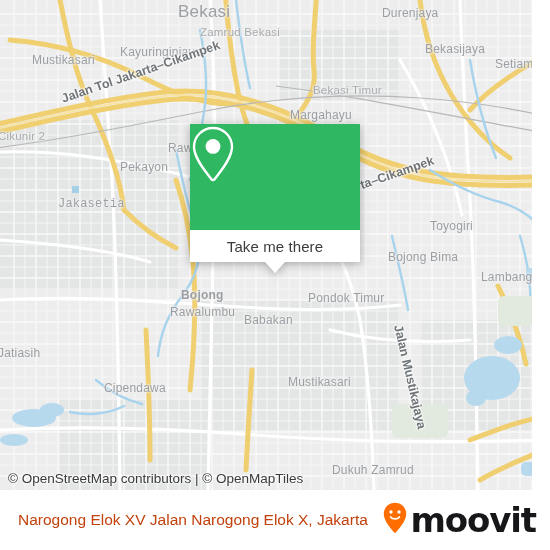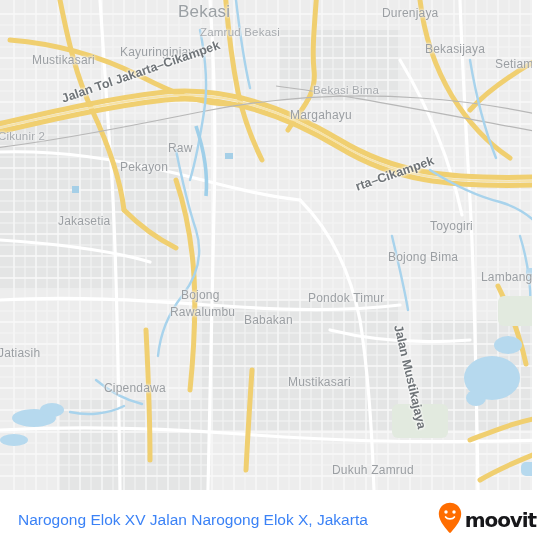--- a/index.html
+++ b/index.html
@@ -60,25 +60,25 @@
     font-size:13.5px;color:#3a3a3a;padding-left:8px;
     text-shadow:0 0 3px #fff,0 0 3px #fff,0 0 3px #fff;
   }
 
   
   .footer{
     position:absolute;left:0;top:490px;width:550px;height:60px;
     background:#ffffff;display:flex;align-items:center;
   }
   .footer-title{
-    font-size:15.5px;color:#3b82f6;padding-left:18px;white-space:nowrap;
+    font-size:15.5px;color:#c2410c;padding-left:18px;white-space:nowrap;
   }
   .brand{position:absolute;right:14px;top:14px;display:flex;align-items:center;height:32px;}
   .brand-word{
-    font-size:20px;color:#17171a;font-weight:700;letter-spacing:-1.1px;
+    font-size:34px;color:#17171a;font-weight:700;letter-spacing:-1.1px;
     line-height:30px;font-family:"DejaVu Sans","Liberation Sans",sans-serif;
   }
 </style>
 </head>
 <body>
 
 <div id="app">
 
   <div class="map">
 
@@ -201,47 +201,64 @@
     </svg>
 
     <div id="place-labels">
         <div class="maplabel big" style="left: 178px; top: 2px;">Bekasi</div>
         <div class="maplabel mid" style="left: 382px; top: 6px;">Durenjaya</div>
         <div class="maplabel small" style="left: 200px; top: 26px;">Zamrud Bekasi</div>
         <div class="maplabel mid" style="left: 32px; top: 53px;">Mustikasari</div>
         <div class="maplabel mid" style="left: 120px; top: 45px;">Kayuringinjaya</div>
         <div class="maplabel mid" style="left: 425px; top: 42px;">Bekasijaya</div>
         <div class="maplabel mid" style="left: 495px; top: 57px;">Setiamekar</div>
-        <div class="maplabel small" style="left: 313px; top: 84px;">Bekasi Bima</div>
+        <div class="maplabel small" style="left: 313px; top: 84px;">Bekasi Timur</div>
         <div class="maplabel mid" style="left: 290px; top: 108px;">Margahayu</div>
         <div class="maplabel small" style="left: -2px; top: 130px;">Cikunir 2</div>
         <div class="maplabel mid" style="left: 120px; top: 160px;">Pekayon</div>
         <div class="maplabel mid" style="left: 168px; top: 141px;">Raw</div>
         <div class="maplabel mid" style="left: 430px; top: 171px; margin-top: 48px;">Toyogiri</div>
         <div class="maplabel mid" style="left: 536px; top: 156px;">Ta</div>
         <div class="maplabel mid" style="left: 536px; top: 176px;">Se</div>
-        <div class="maplabel mid" style="left: 58px; top: 214px;">Jakasetia</div>
+        <div class="maplabel mid" style="left: 58px; top: 197px; font-family: Liberation Mono, monospace;">Jakasetia</div>
         <div class="maplabel mid" style="left: 388px; top: 250px;">Bojong Bima</div>
         <div class="maplabel mid" style="left: 481px; top: 270px;">Lambangsari</div>
-        <div class="maplabel mid" style="left: 181px; top: 288px;">Bojong</div>
+        <div class="maplabel mid" style="left: 181px; top: 288px; font-weight: bold;">Bojong</div>
         <div class="maplabel mid" style="left: 170px; top: 305px;">Rawalumbu</div>
         <div class="maplabel mid" style="left: 308px; top: 291px;">Pondok Timur</div>
         <div class="maplabel mid" style="left: 244px; top: 313px;">Babakan</div>
         <div class="maplabel mid" style="left: -2px; top: 346px;">Jatiasih</div>
         <div class="maplabel mid" style="left: 104px; top: 381px;">Cipendawa</div>
         <div class="maplabel mid" style="left: 288px; top: 375px;">Mustikasari</div>
         <div class="maplabel mid" style="left: 332px; top: 463px;">Dukuh Zamrud</div>
       </div>
     <div id="road-labels">
         <div class="roadlabel" style="left: 62px; top: 92px; transform: rotate(-19deg); transform-origin: left center;">Jalan Tol Jakarta–Cikampek</div>
         <div class="roadlabel" style="left: 356px; top: 180px; transform: rotate(-19deg); transform-origin: left center;">rta–Cikampek</div>
         <div class="roadlabel" style="left: 398px; top: 318px; transform: rotate(77deg); transform-origin: left center;">Jalan Mustikajaya</div>
       </div>
 
-
+    <div class="popup">
+      <div class="popup-img">
+        <span>
+          <svg width="46" height="60" viewBox="0 0 46 60" aria-hidden="true">
+            <path d="M23 4 C12.5 4 4 12.4 4 22.8 C4 35 17 49 21.4 55.2 C22.2 56.3 23.8 56.3 24.6 55.2 C29 49 42 35 42 22.8 C42 12.4 33.5 4 23 4 Z" fill="none" stroke="#ffffff" stroke-width="2.4"></path>
+            <circle cx="23" cy="22.4" r="7.4" fill="#ffffff"></circle>
+          </svg>
+        </span>
+      </div>
+      <div class="popup-bar">
+        <span>Take me there</span>
+      </div>
+      <div class="popup-tip"></div>
+    </div>
+
+    <div class="attrib">
+      <span>© OpenStreetMap contributors | © OpenMapTiles</span>
+    </div>
   </div>
 
   <div class="footer">
     <div class="footer-title">Narogong Elok XV Jalan Narogong Elok X, Jakarta</div>
     <div class="brand">
       <span style="display:inline-block;margin-right:3px;">
         <svg width="24" height="32" viewBox="0 0 24 32" aria-hidden="true">
           <path d="M12 0.8 C5.6 0.8 0.8 5.6 0.8 12 C0.8 19.6 9.6 28.4 11.2 30.6 C11.6 31.2 12.4 31.2 12.8 30.6 C14.4 28.4 23.2 19.6 23.2 12 C23.2 5.6 18.4 0.8 12 0.8 Z" fill="#ff6d00"></path>
           <circle cx="8" cy="10" r="1.7" fill="#ffffff"></circle>
           <circle cx="16" cy="10" r="1.7" fill="#ffffff"></circle>

